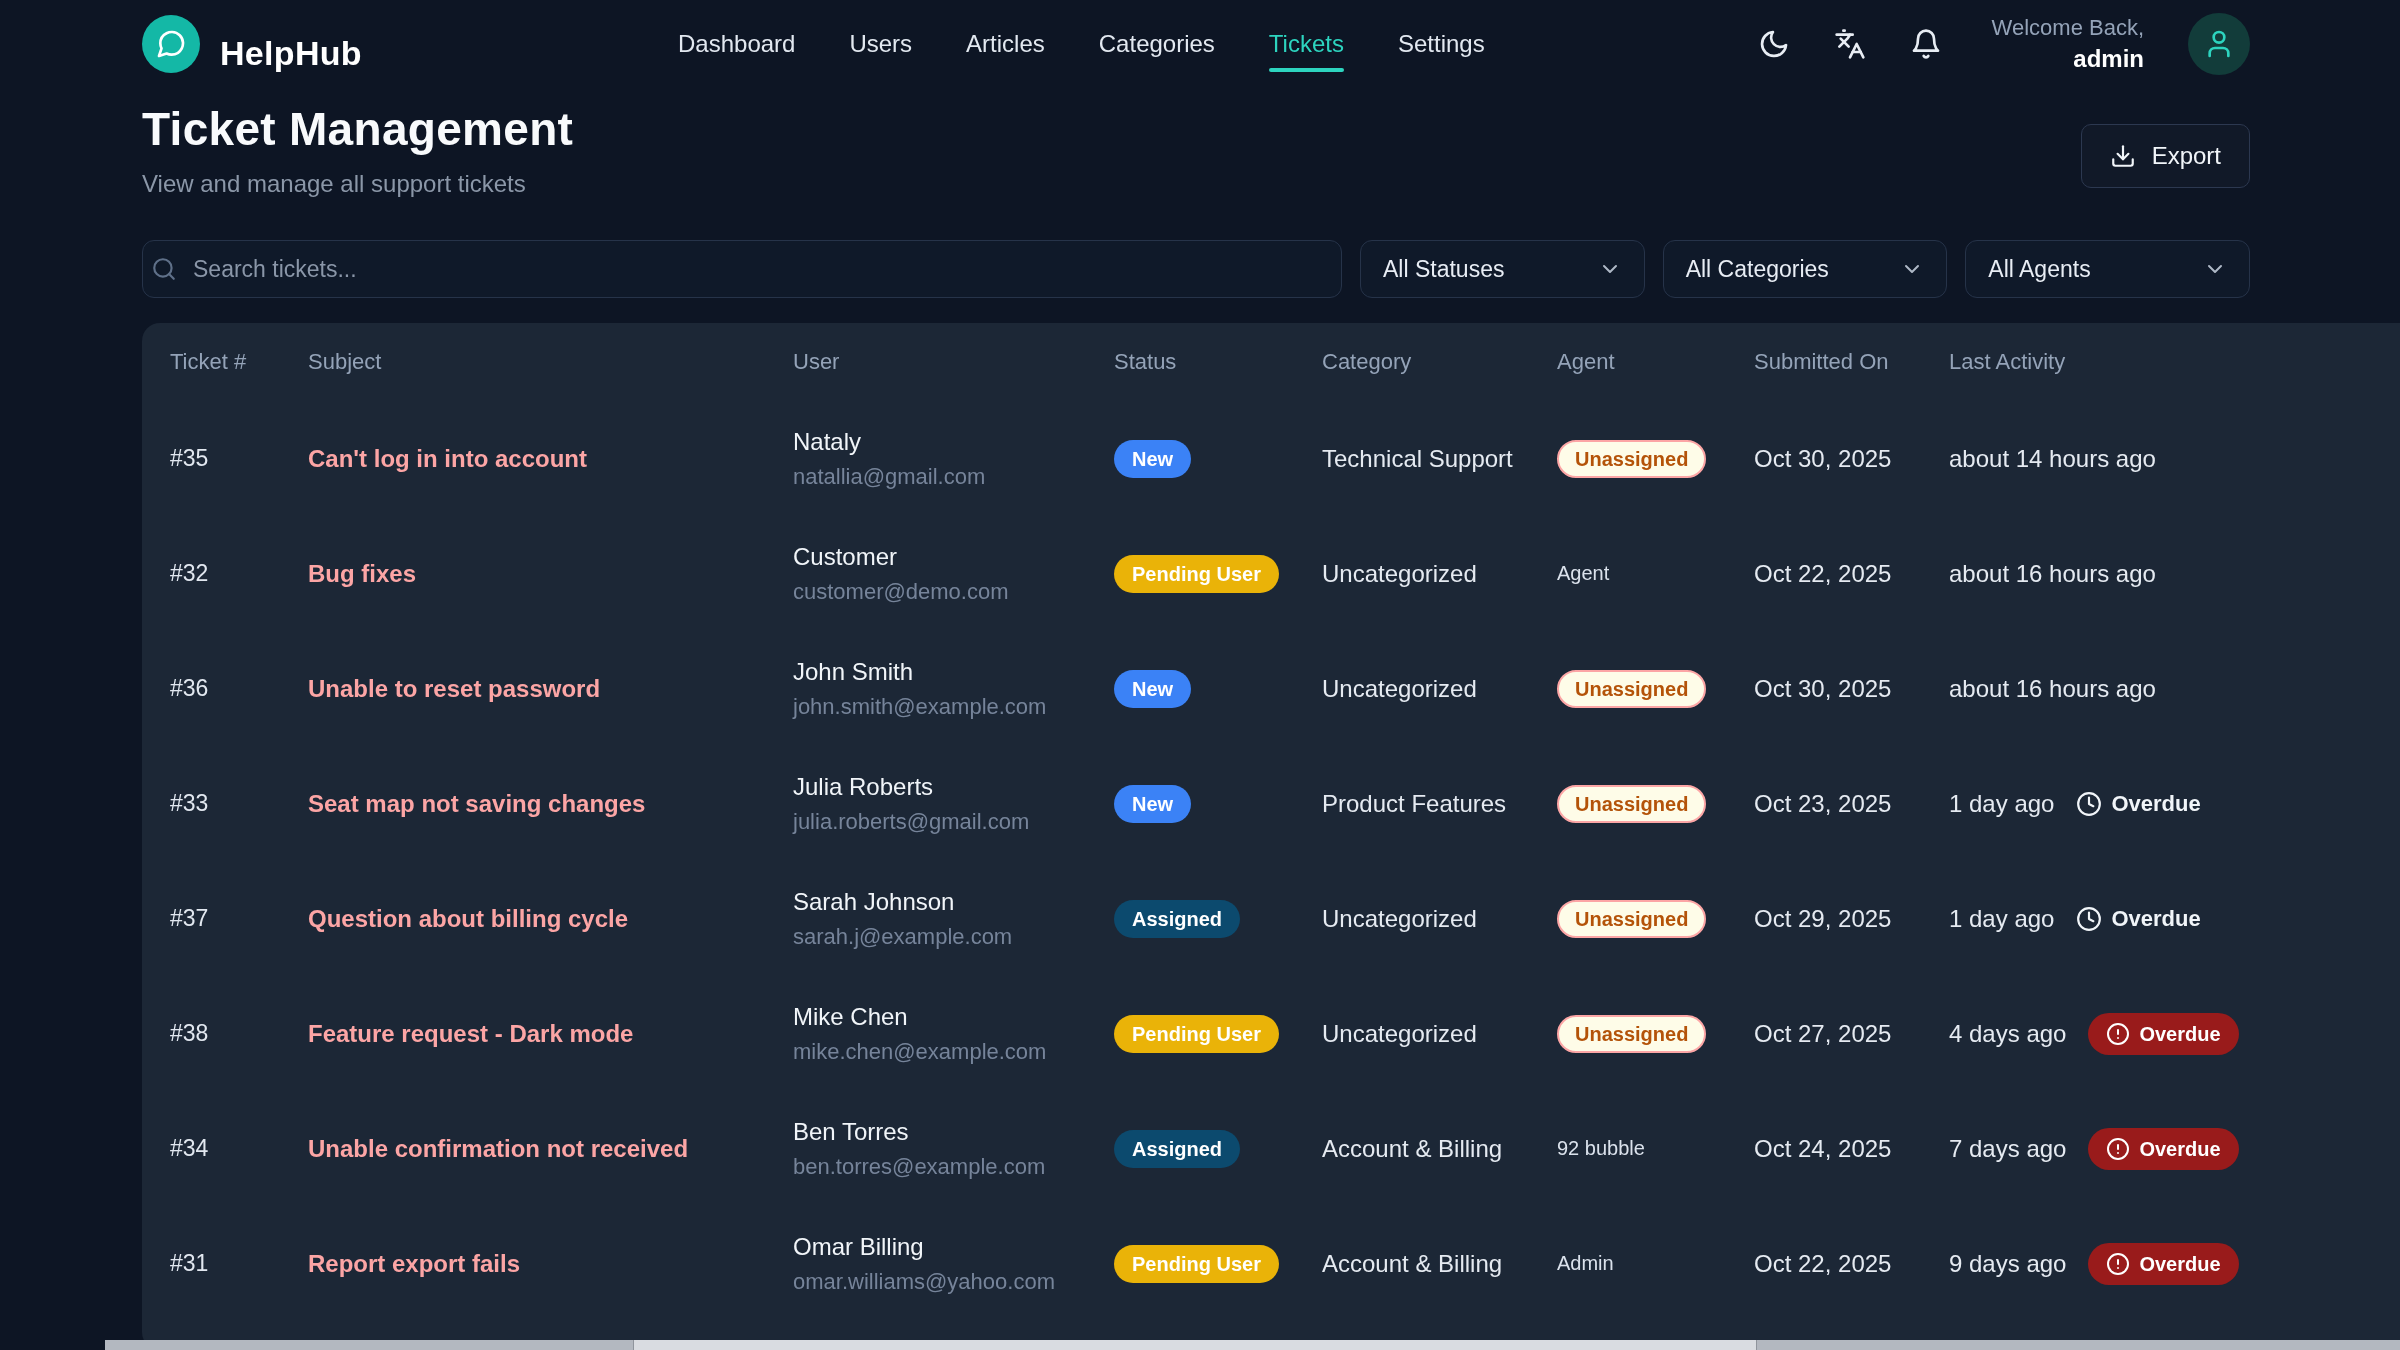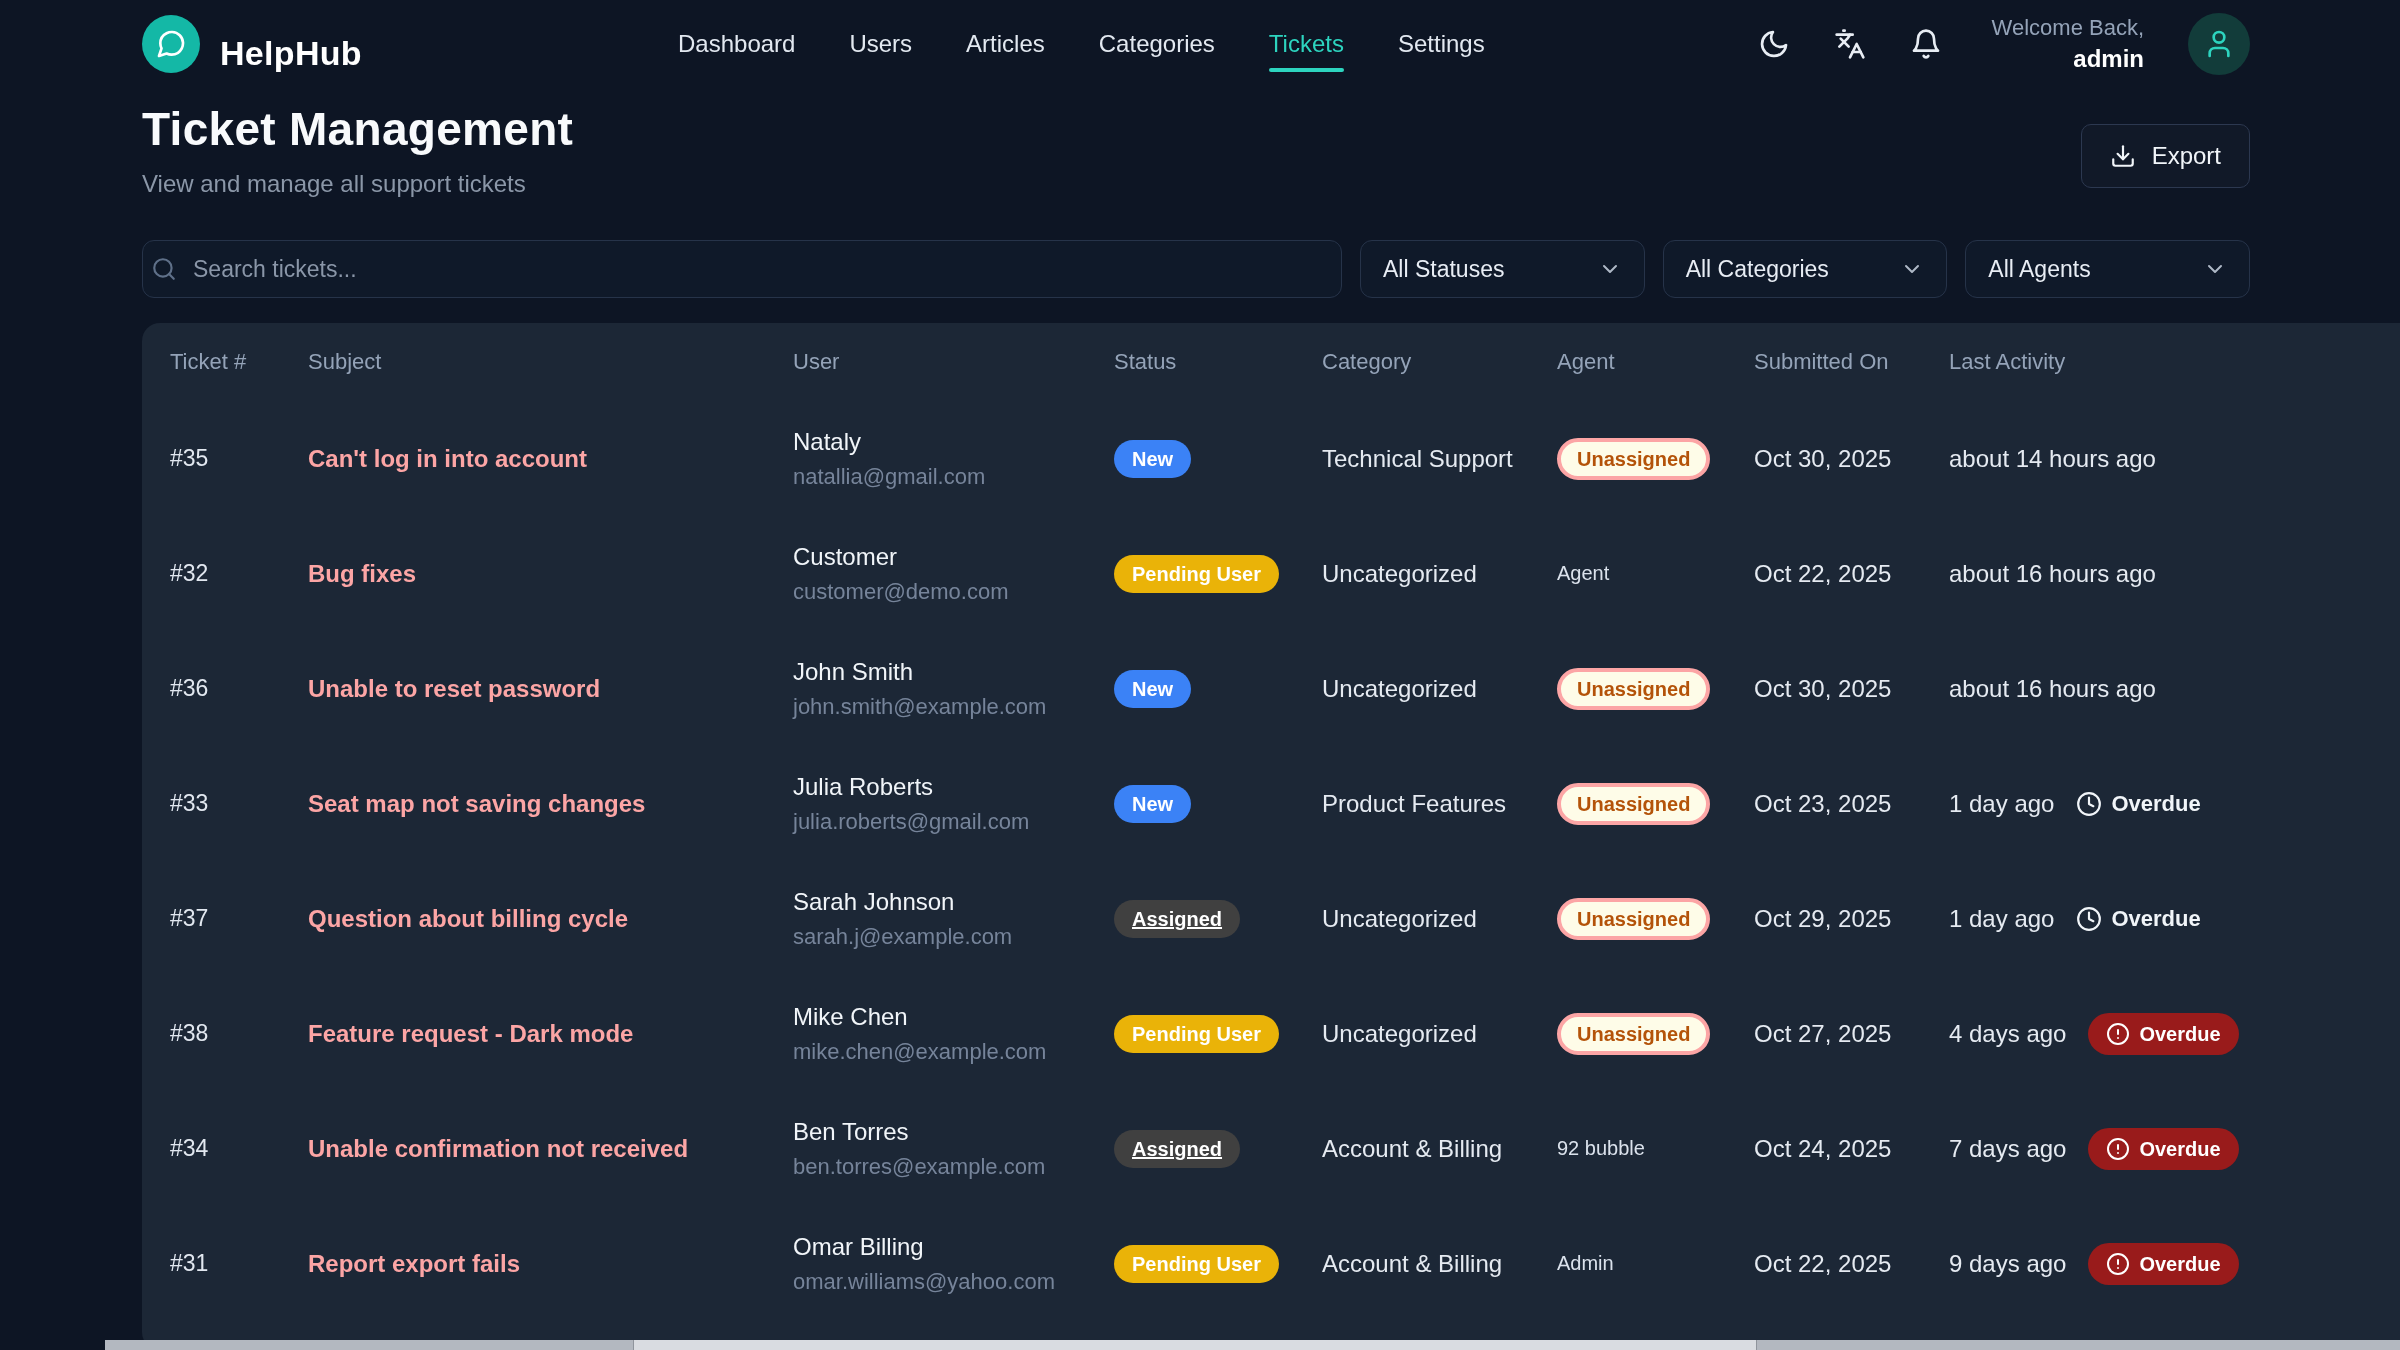--- a/index.html
+++ b/index.html
@@ -104,26 +104,26 @@
   .cat, .date-txt, .last-txt { font-size:24px; color:#e5eaf1; }
   .agent-text { font-size:20px; color:#dbe2ec; }
 
   .badge {
     display:inline-flex; align-items:center; gap:8px;
     padding:9px 18px; border-radius:999px;
     font-size:20px; font-weight:600; color:#ffffff; line-height:1;
   }
   .st-new      { background:#3b82f6; }
   .st-pending  { background:#eab308; }
-  .st-assigned { background:#404040;text-decoration:underline; }
+  .st-assigned { background:#0c4a6e; }
 
   .badge-unassigned {
     display:inline-flex; align-items:center;
     padding:7px 16px; border-radius:999px;
-    background:#fefce8; border:4px solid #fca5a5;
+    background:#fefce8; border:2px solid #fca5a5;
     color:#b45309; font-size:20px; font-weight:700; line-height:1;
   }
 
   .last-cell { display:flex; align-items:center; gap:22px; }
   .overdue-inline { display:inline-flex; align-items:center; gap:9px; color:#f1f5f9; font-size:22px; font-weight:700; }
   .overdue-badge {
     display:inline-flex; align-items:center; gap:9px;
     background:#991b1b; color:#ffffff;
     padding:9px 18px; border-radius:999px;
     font-size:20px; font-weight:700; line-height:1;

